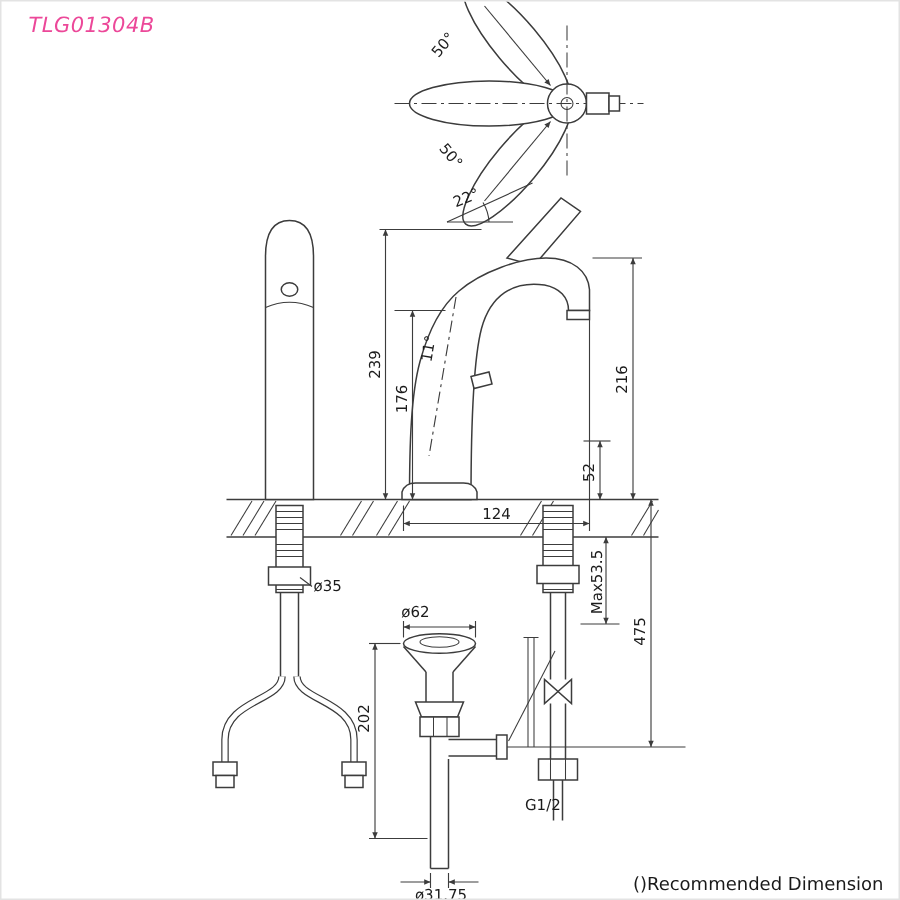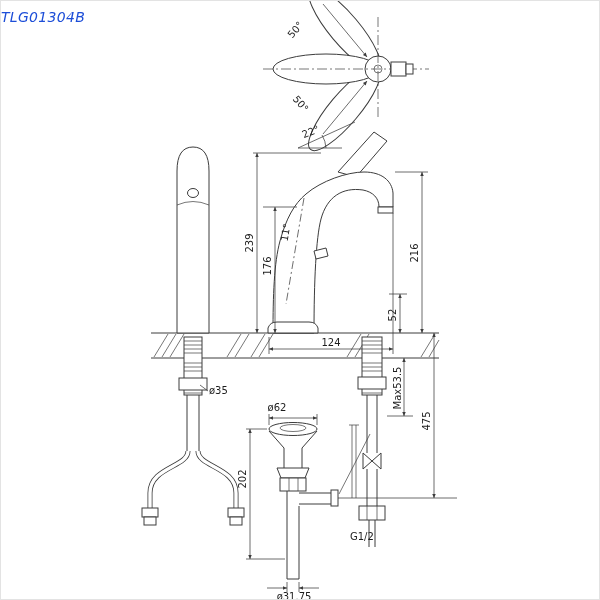--- a/index.html
+++ b/index.html
@@ -2,22 +2,22 @@
 <html><head>
 <meta charset="utf-8">
 <style>
   html,body{margin:0;padding:0;background:#fff;}
   #screen{
     position:relative;width:600px;height:600px;background:#ffffff;
     border:1px solid #e3e3e3;box-sizing:border-box;overflow:hidden;
     font-family:"DejaVu Sans", sans-serif;
   }
   .title{
-    position:absolute;left:0;top:8px;
-    font-style:italic;font-size:14px;letter-spacing:0.3px;color:#1d4ed8;text-align:right;
+    position:absolute;left:18px;top:8px;
+    font-style:italic;font-size:14px;letter-spacing:0.3px;color:#ec4899;text-align:right;
   }
   .footer{
     position:absolute;right:10px;bottom:3px;
     font-size:12px;color:#1a1a1a;
   }
   svg{position:absolute;left:0;top:0;}
   .ln   {fill:none;stroke:#3c3c3c;stroke-width:1;}
   .thin {fill:none;stroke:#3c3c3c;stroke-width:0.7;}
   .dimln{fill:none;stroke:#3c3c3c;stroke-width:0.75;}
   .fillw{fill:#ffffff;stroke:#3c3c3c;stroke-width:1;}
@@ -222,13 +222,14 @@
       <text class="dim" x="245" y="478" transform="rotate(-90 245 478)" text-anchor="middle">202</text>
 
       <line class="dimln" x1="286" y1="581" x2="286" y2="591"></line>
       <line class="dimln" x1="298" y1="581" x2="298" y2="591"></line>
       <line class="dimln" x1="266" y1="587" x2="286" y2="587" marker-end="url(#arr)"></line>
       <line class="dimln" x1="318" y1="587" x2="298" y2="587" marker-end="url(#arr)"></line>
       <text class="dim" x="293" y="599" text-anchor="middle">ø31.75</text>
     </g>
   </svg>
 
+  <div class="footer">()Recommended Dimension</div>
 </div>
 
 </body></html>

